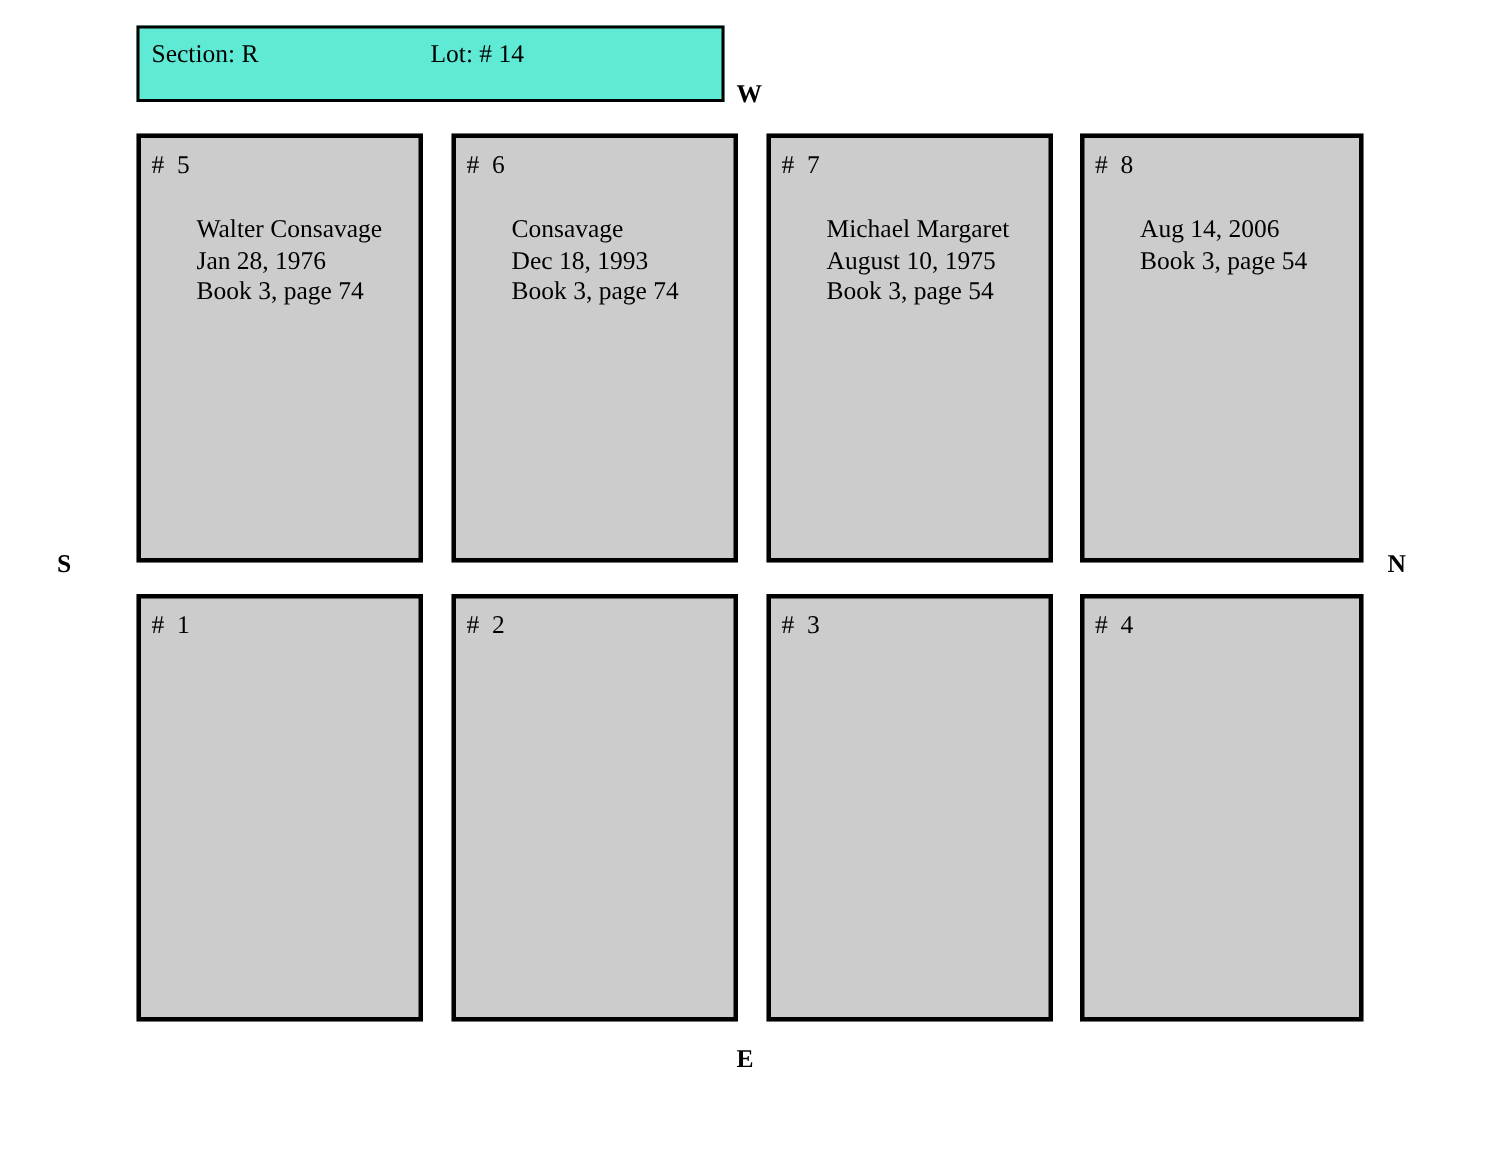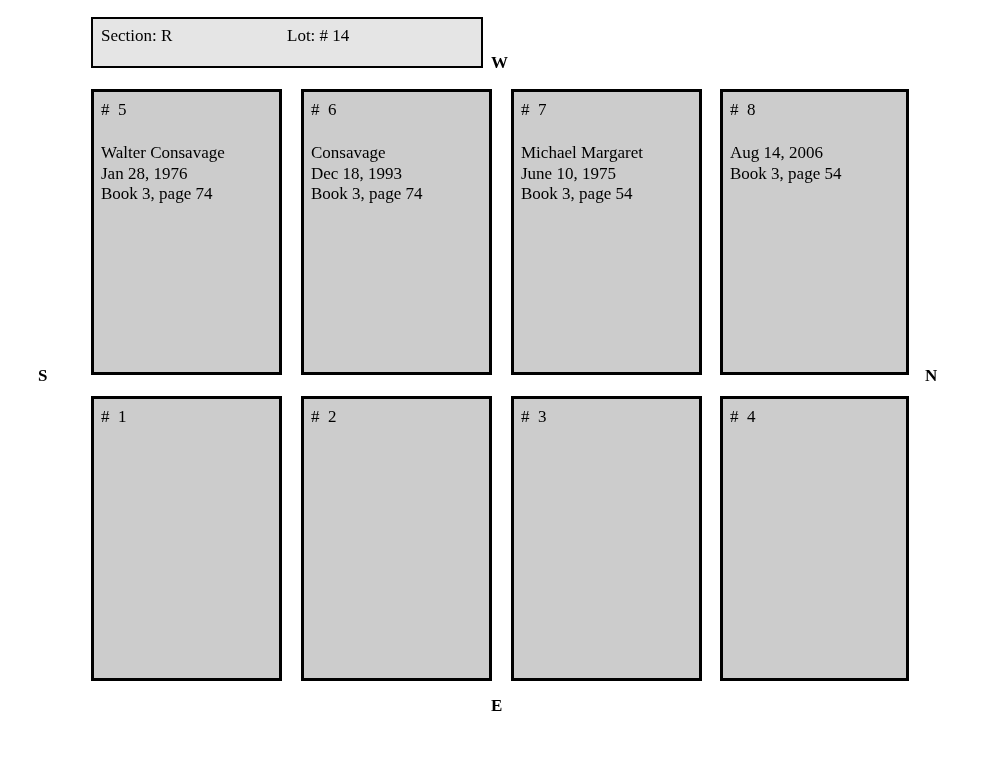--- a/index.html
+++ b/index.html
@@ -19,21 +19,21 @@
     overflow: hidden;
   }
 
   
   .header-box {
     position: absolute;
     left: 91px;
     top: 17px;
     width: 392px;
     height: 51px;
-    background: #e5e5e5;
+    background: #5eead4;
     border: 2px solid #000000;
     box-sizing: border-box;
   }
   .header-box .hdr-line {
     position: absolute;
     top: 6px;
     white-space: nowrap;
     font-size: 17px;
     line-height: 22px;
   }
@@ -78,20 +78,21 @@
 
   .plot-number {
     font-size: 17px;
     line-height: 20px;
     white-space: pre;
   }
   .plot-details {
     margin-top: 23px;
     font-size: 17px;
     line-height: 20.5px;
+    margin-left: 30px;
   }
   .plot-details .detail-line {
     white-space: pre;
   }
   .plot-details:empty { display: none; }
 </style>
 </head>
 <body>
 
 <div id="page">
@@ -120,21 +121,21 @@
       <div class="plot-details">
           <div class="detail-line">Consavage</div>
           <div class="detail-line">Dec 18, 1993</div>
           <div class="detail-line">Book 3, page 74</div>
         </div>
     </div>
     <div class="plot col2">
       <div class="plot-number">#  7</div>
       <div class="plot-details">
           <div class="detail-line">Michael Margaret</div>
-          <div class="detail-line">June 10, 1975</div>
+          <div class="detail-line">August 10, 1975</div>
           <div class="detail-line">Book 3, page 54</div>
         </div>
     </div>
     <div class="plot col3">
       <div class="plot-number">#  8</div>
       <div class="plot-details">
           <div class="detail-line">Aug 14, 2006</div>
           <div class="detail-line">Book 3, page 54</div>
         </div>
     </div>

